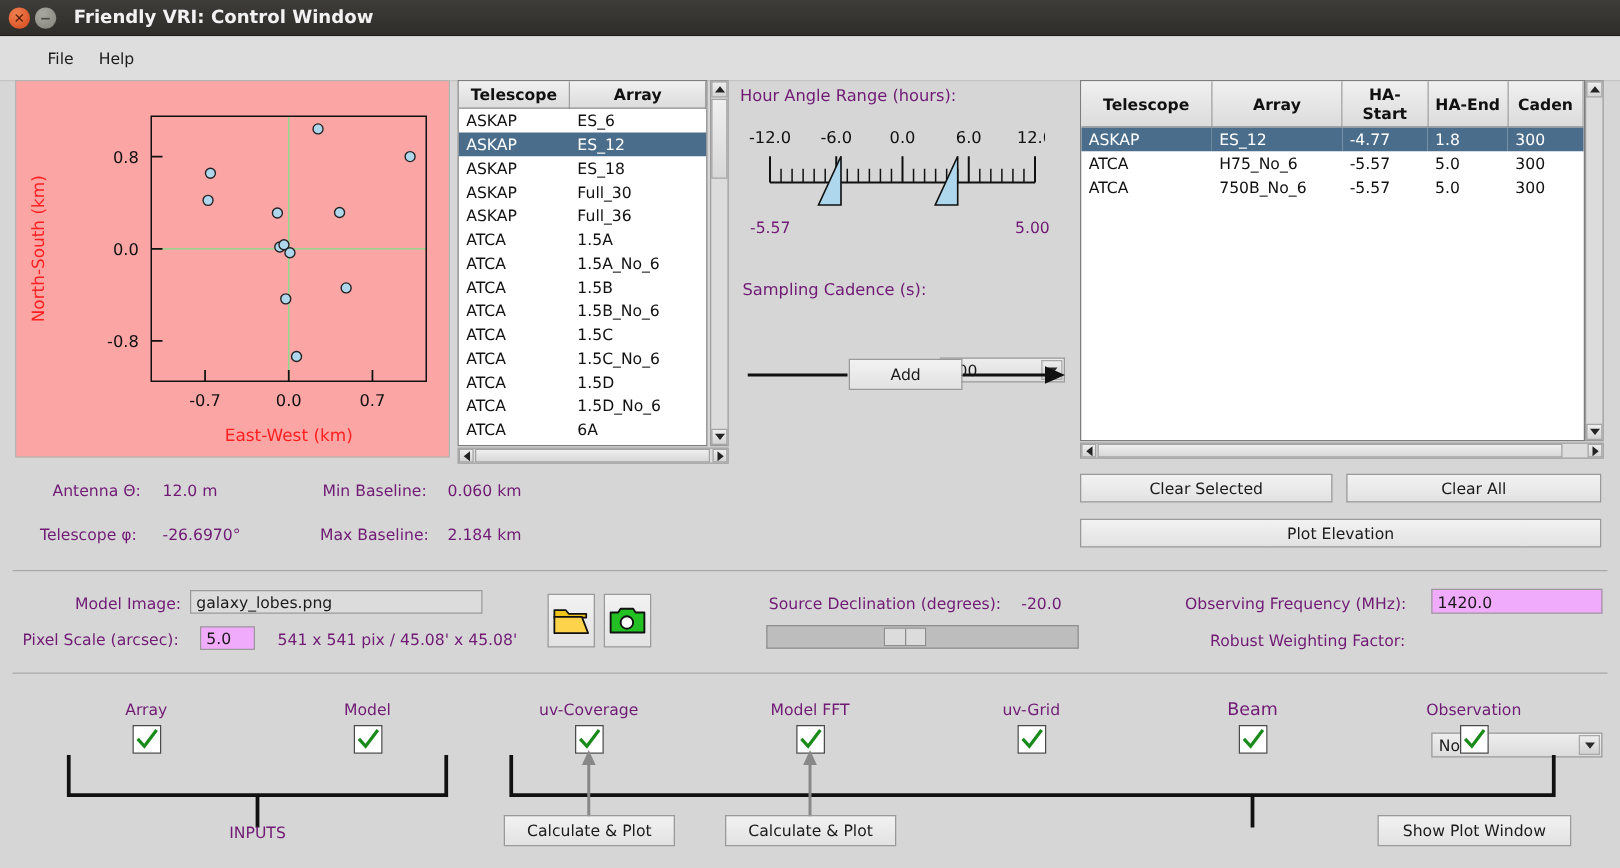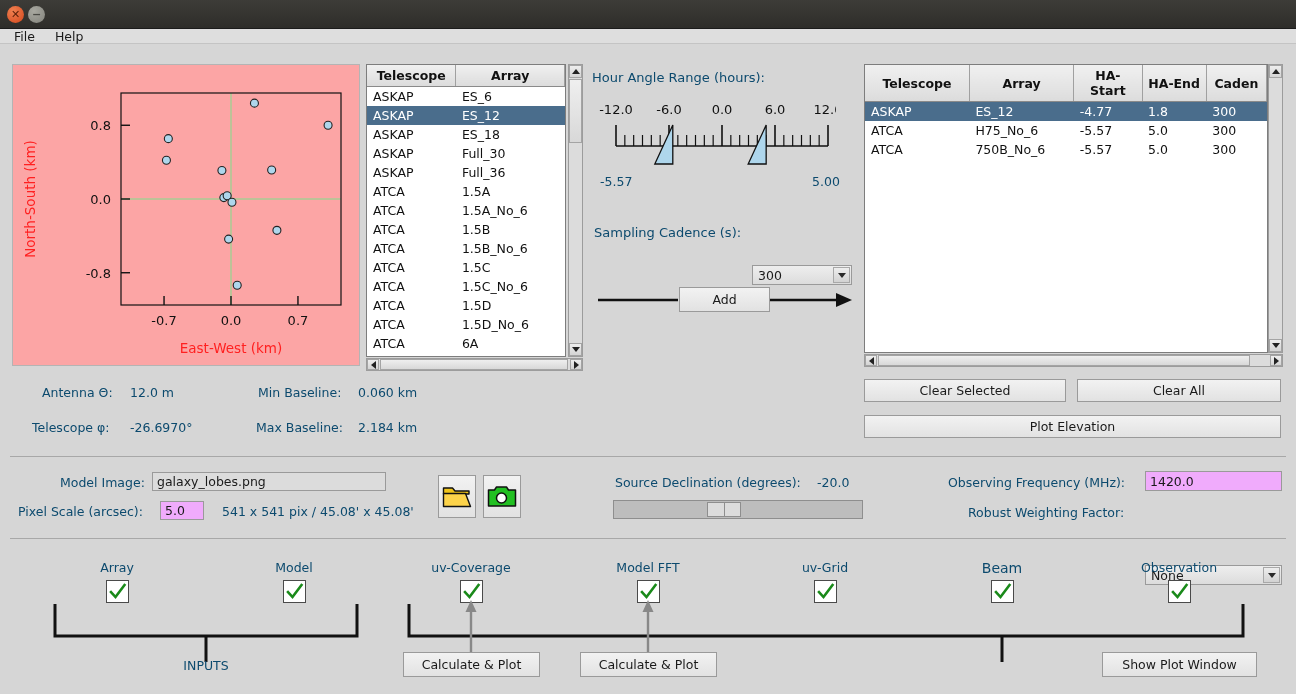--- a/index.html
+++ b/index.html
@@ -24,22 +24,22 @@
   }
   .wbtn { width:17px; height:17px; border-radius:50%; margin-right:4px;
           display:flex; align-items:center; justify-content:center;
           font-size:11px; font-weight:bold; color:#4a2b1a; }
   .wbtn.close { background:radial-gradient(circle at 35% 30%, #f08050, #d4481d); color:#5a1f08;}
   .wbtn.min { background:radial-gradient(circle at 35% 30%, #a8a8a0, #83837c); color:#4a4a45;}
   .wtitle { color:#f2f2f2; font-size:14.5px; font-weight:bold; margin-left:10px;
             font-family:"DejaVu Sans", sans-serif; }
 
   
-  .menubar { height:15px; background:#dedede; display:flex; align-items:center;
-             padding-left:4px; border-bottom:1px solid #c4c4c4;}
+  .menubar { height:36px; background:#dedede; display:flex; align-items:center;
+             padding-left:28px; border-bottom:1px solid #c4c4c4;}
   .menuitem { padding:2px 10px; font-size:12.5px; cursor:default; }
 
   
   .btn {
     background:linear-gradient(#f2f2f2,#e2e2e2);
     border:1px solid #9a9a9a;
     font-family:"DejaVu Sans", sans-serif;
     font-size:12.5px;
     color:#1a1a1a;
     text-align:center;
@@ -95,35 +95,36 @@
   .vscroll { position:absolute; width:15px; background:#dcdcdc; border:1px solid #9c9c9c;}
   .hscroll { position:absolute; height:15px; background:#dcdcdc; border:1px solid #9c9c9c;}
   .sb-arrow { background:linear-gradient(#eee,#d4d4d4); border:1px solid #a4a4a4;
               display:flex;align-items:center;justify-content:center; position:absolute;}
   .sb-thumb { background:linear-gradient(#efefef,#d8d8d8); border:1px solid #a4a4a4; position:absolute;}
   .tri-up-s{width:0;height:0;border-left:4px solid transparent;border-right:4px solid transparent;border-bottom:5px solid #222;}
   .tri-dn-s{width:0;height:0;border-left:4px solid transparent;border-right:4px solid transparent;border-top:5px solid #222;}
   .tri-lf-s{width:0;height:0;border-top:4px solid transparent;border-bottom:4px solid transparent;border-right:5px solid #222;}
   .tri-rt-s{width:0;height:0;border-top:4px solid transparent;border-bottom:4px solid transparent;border-left:5px solid #222;}
 
-  .lbl { position:absolute; font-size:12.5px; color:#0c4a6e; white-space:nowrap; }
+  .lbl { position:absolute; font-size:12.5px; color:#701a75; white-space:nowrap; }
 
   .sep { position:absolute; height:1px; background:#a8a8a8; }
 
   
   .cbox { width:23px; height:23px; background:#ffffff; border:1px solid #4a4a4a;
           display:flex;align-items:center;justify-content:center; position:absolute;}
   .cbox svg { display:block; }
 </style>
 </head>
 <body>
 
 <div class="titlebar">
   <div class="wbtn close">✕</div>
   <div class="wbtn min">−</div>
+  <div class="wtitle">Friendly VRI: Control Window</div>
 </div>
 
 <div class="menubar">
   <div class="menuitem">File</div>
   <div class="menuitem">Help</div>
 </div>
 
 <div class="plotbox">
   <svg id="scatter-svg" width="346" height="300">
       <line x1="218" y1="28" x2="218" y2="240" stroke="#7ee08a" stroke-width="1"></line>

